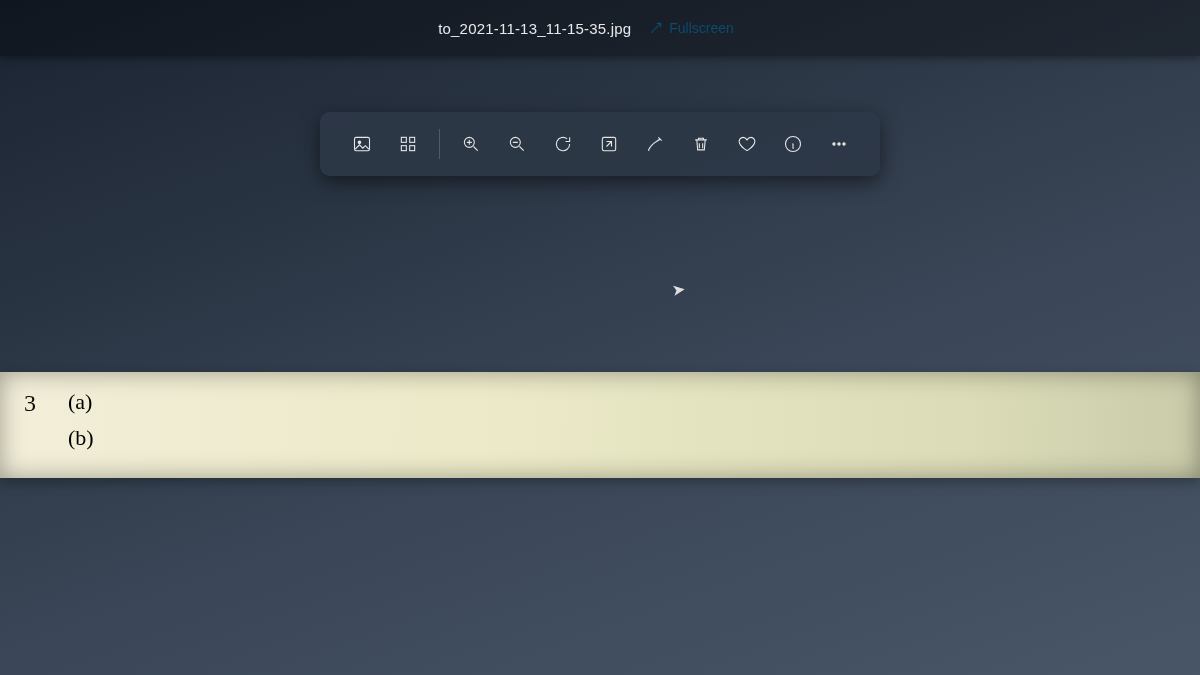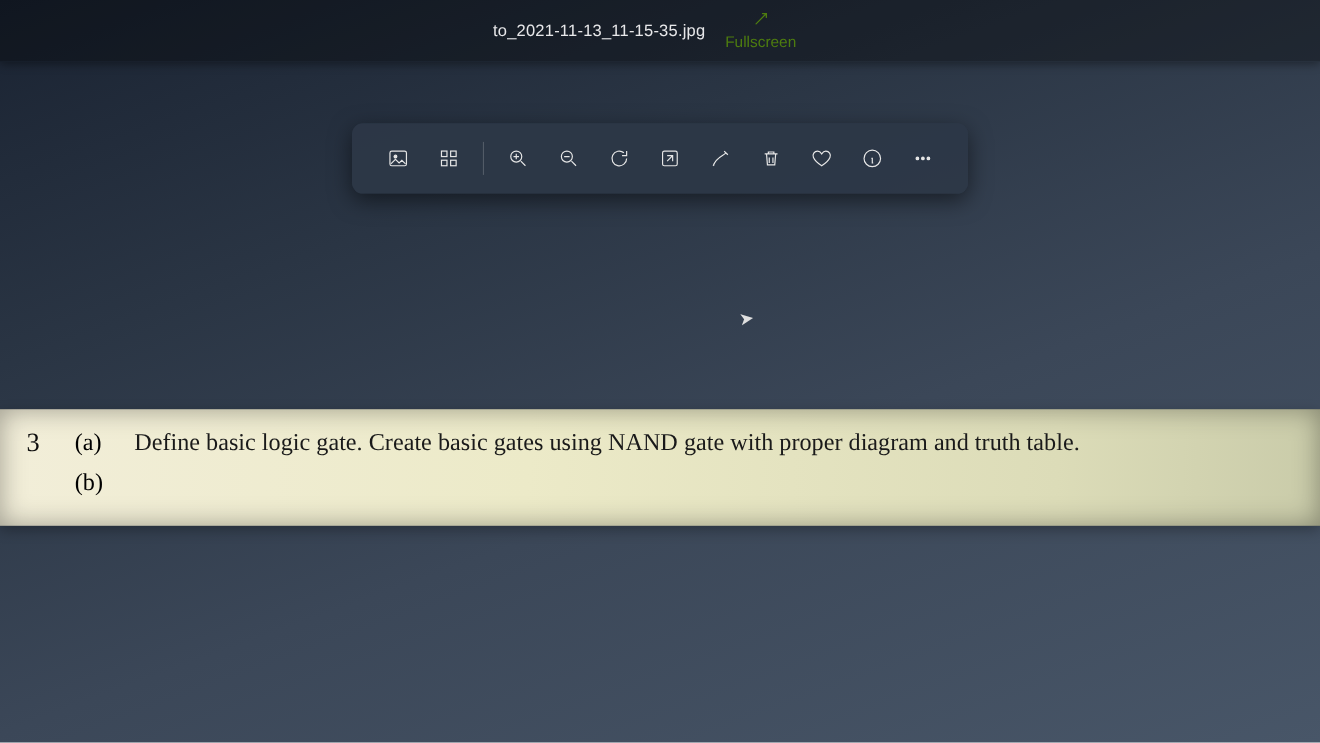--- a/index.html
+++ b/index.html
@@ -26,26 +26,25 @@
   .filename {
     color: #e8e8ea;
     font-size: 15px;
     padding: 18px 8px 18px 0;
     letter-spacing: 0.2px;
   }
   .fullscreen-btn {
     display: flex;
     align-items: center;
     gap: 6px;
-    color: #4d7c0f;
+    color: #0c4a6e;
     font-size: 14px;
     padding: 6px 10px;
     border-radius: 4px;
     cursor: pointer;
-    flex-direction: column;
   }
   .fullscreen-btn svg { width: 14px; height: 14px; }
 
   .toolbar {
     position: absolute;
     top: 112px;
     left: 50%;
     transform: translateX(-50%);
     height: 64px;
     width: 560px;
@@ -207,20 +206,19 @@
 </div>
 
 <div class="cursor-arrow">➤</div>
 
 <div class="doc-strip">
   <div class="q-row">
     <div class="q-num">3</div>
     <div class="parts">
       <div class="part">
         <div class="part-label">(a)</div>
-        <div class="part-text">Define basic logic gate. Create basic gates using NAND gate with proper diagram and truth table.</div>
       </div>
       <div class="part">
         <div class="part-label">(b)</div>
       </div>
     </div>
   </div>
 </div>
 
 </body></html>

